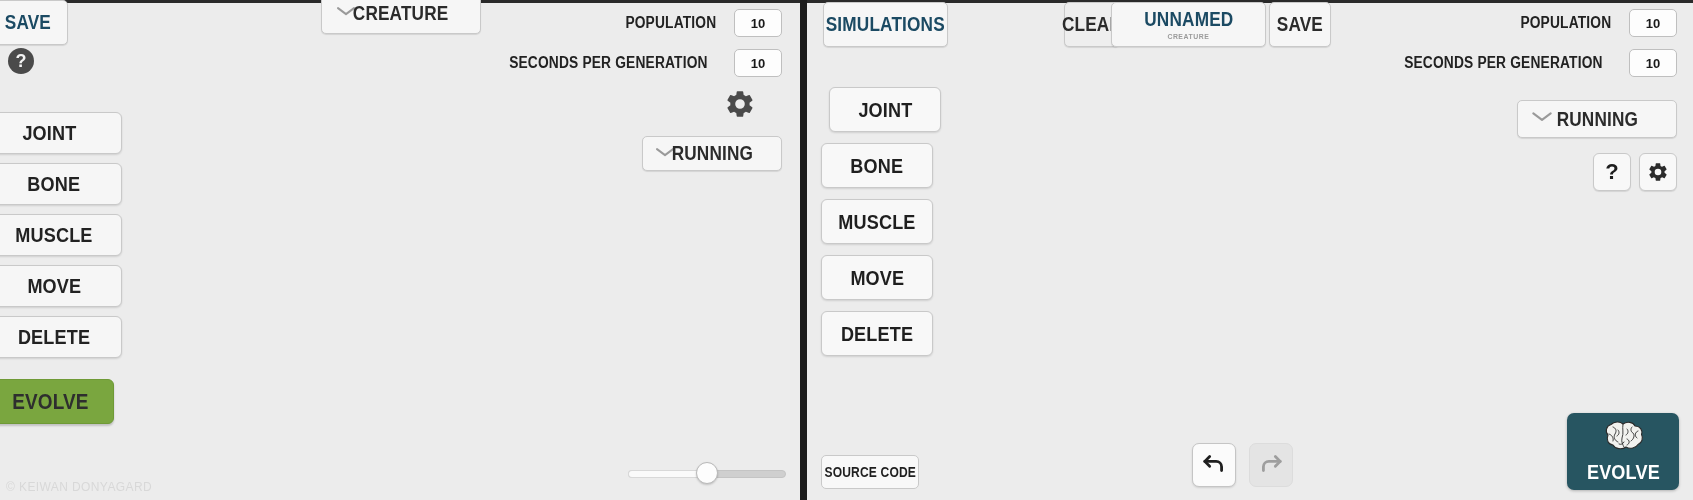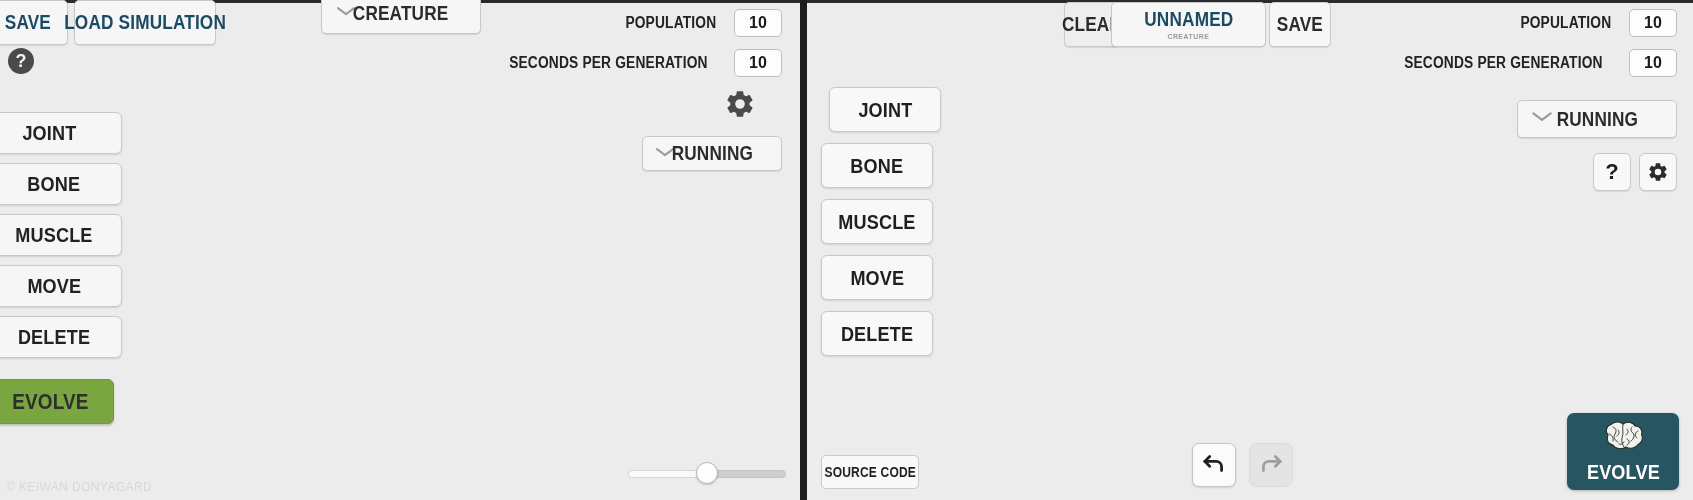--- a/index.html
+++ b/index.html
@@ -68,21 +68,21 @@
   #l-help { left: 8px; top: 48px; }
 
   .fieldrow { position: absolute; display: flex; align-items: center; gap: 10px; }
   .fieldrow .lbl { font-size: 16px; color: #222; }
   .numbox {
     width: 48px; height: 28px;
     background: #fdfdfd;
     border: 1px solid #bfbfbf;
     border-radius: 5px;
     display: flex; align-items: center; justify-content: center;
-    font-size: 16px; color: #1a1a1a;
+    font-size: 13px; color: #1a1a1a;
     font-family: "Liberation Sans Narrow","Liberation Sans",sans-serif;
     font-weight: bold;
     cursor: text;
   }
   #l-pop  { right: 18px; top: 9px; }
   #l-spg  { right: 18px; top: 49px; }
 
   .geariconbox { position: absolute; cursor: pointer; }
   #l-gear { right: 44px; top: 88px; }
 
@@ -221,23 +221,20 @@
 
 <div id="root">
 
   <div class="panel" id="panel-left">
     <div class="toprule"></div>
 
     <div class="btn blue" id="l-save">
       <span class="cond">SAVE</span>
     </div>
 
-    <div class="btn blue" id="l-load">
-      <span class="cond">LOAD SIMULATION</span>
-    </div>
 
     <div class="btn" id="l-creature">
       <span class="chev">
         <svg width="20" height="12" viewBox="0 0 20 12">
             <path d="M2 3 L10 9 L18 3" fill="none" stroke="#9a9a9a" stroke-width="2" stroke-linecap="round" stroke-linejoin="round"></path>
           </svg>
       </span>
       <span class="cond">CREATURE</span>
     </div>
 
@@ -297,20 +294,23 @@
       <div class="fill"></div>
       <div class="knob"></div>
     </div>
   </div>
 
   <div id="divider"></div>
 
   <div class="panel" id="panel-right">
     <div class="toprule"></div>
 
+    <div class="btn blue" id="r-sims">
+      <span class="cond">SIMULATIONS</span>
+    </div>
 
     <div class="btn" id="r-clear">
       <span class="cond">CLEAR</span>
     </div>
 
     <div class="btn blue" id="r-unnamed">
       <span class="cond">UNNAMED</span>
       <span class="sub cond">CREATURE</span>
     </div>
 

